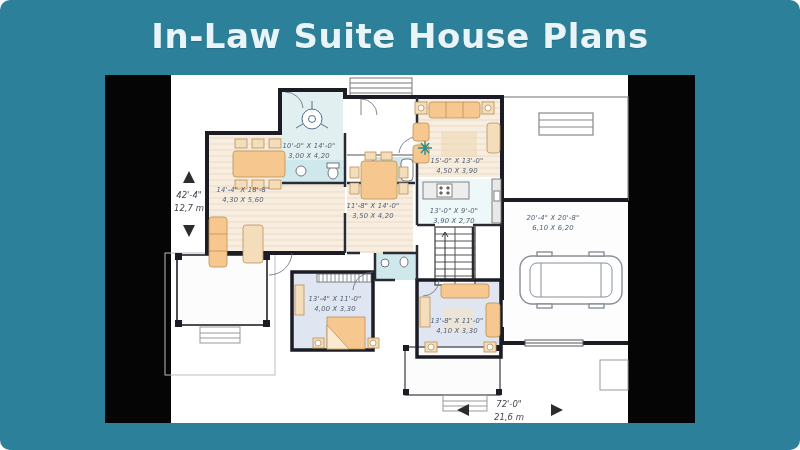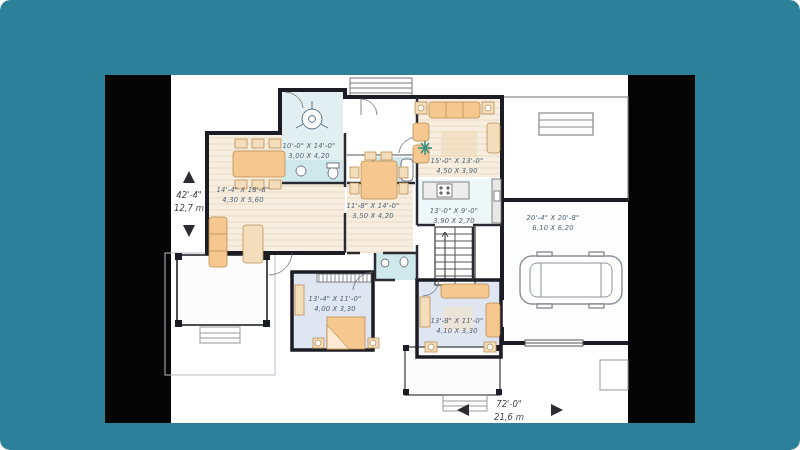--- a/index.html
+++ b/index.html
@@ -19,20 +19,21 @@
     background:#ffffff;
   }
   svg text{font-family:"DejaVu Sans","Liberation Sans",sans-serif;}
   .roomlbl{fill:#4d5d72;font-size:6.8px;font-style:italic;letter-spacing:.2px;}
   .dimlbl{fill:#44444c;font-size:8.5px;font-style:italic;}
 </style>
 </head>
 <body>
 
 <div class="slide">
+  <div class="slide-title">In-Law Suite House Plans</div>
 
   <div class="plan-image">
     <svg width="590" height="348" viewBox="0 0 590 348">
       <defs>
         <pattern id="wood" width="6" height="6" patternUnits="userSpaceOnUse">
           <rect width="6" height="6" fill="#f7eee1"></rect>
           <path d="M0,3 H6" stroke="#ecdcc2" stroke-width="1"></path>
         </pattern>
         <pattern id="hatch" width="4" height="8" patternUnits="userSpaceOnUse">
           <rect width="4" height="8" fill="#ffffff"></rect>

